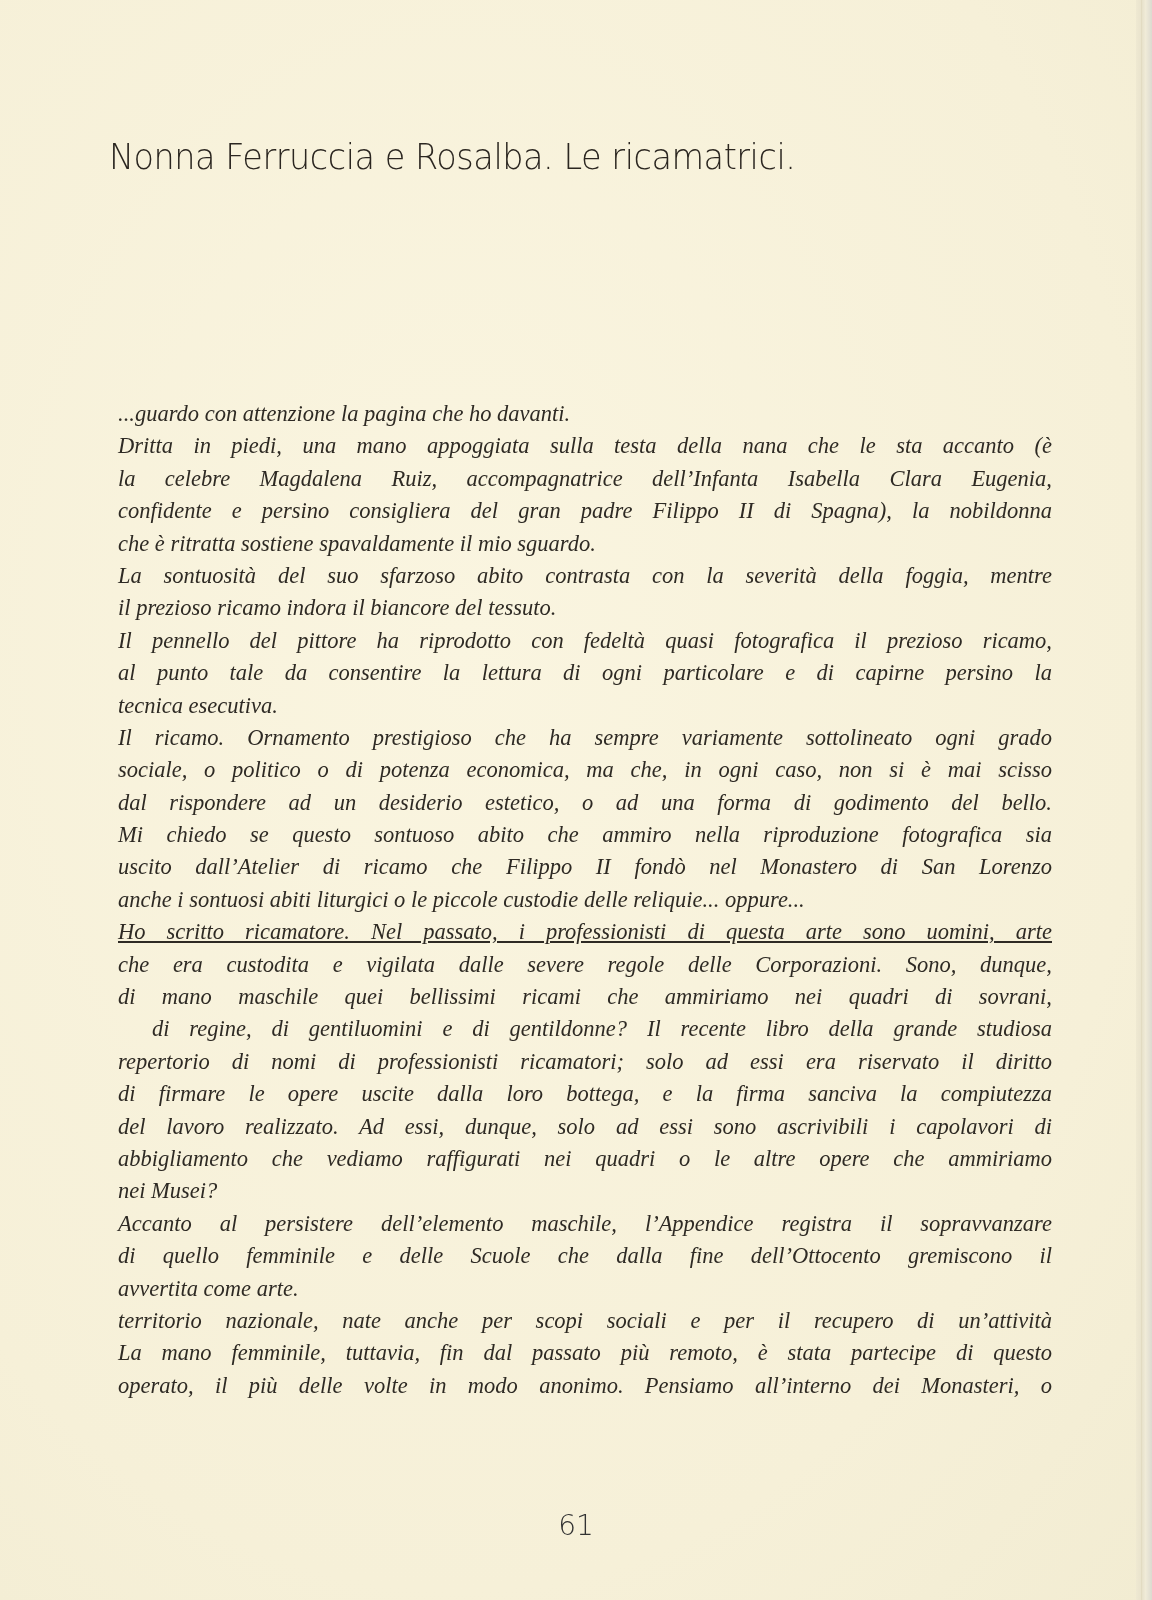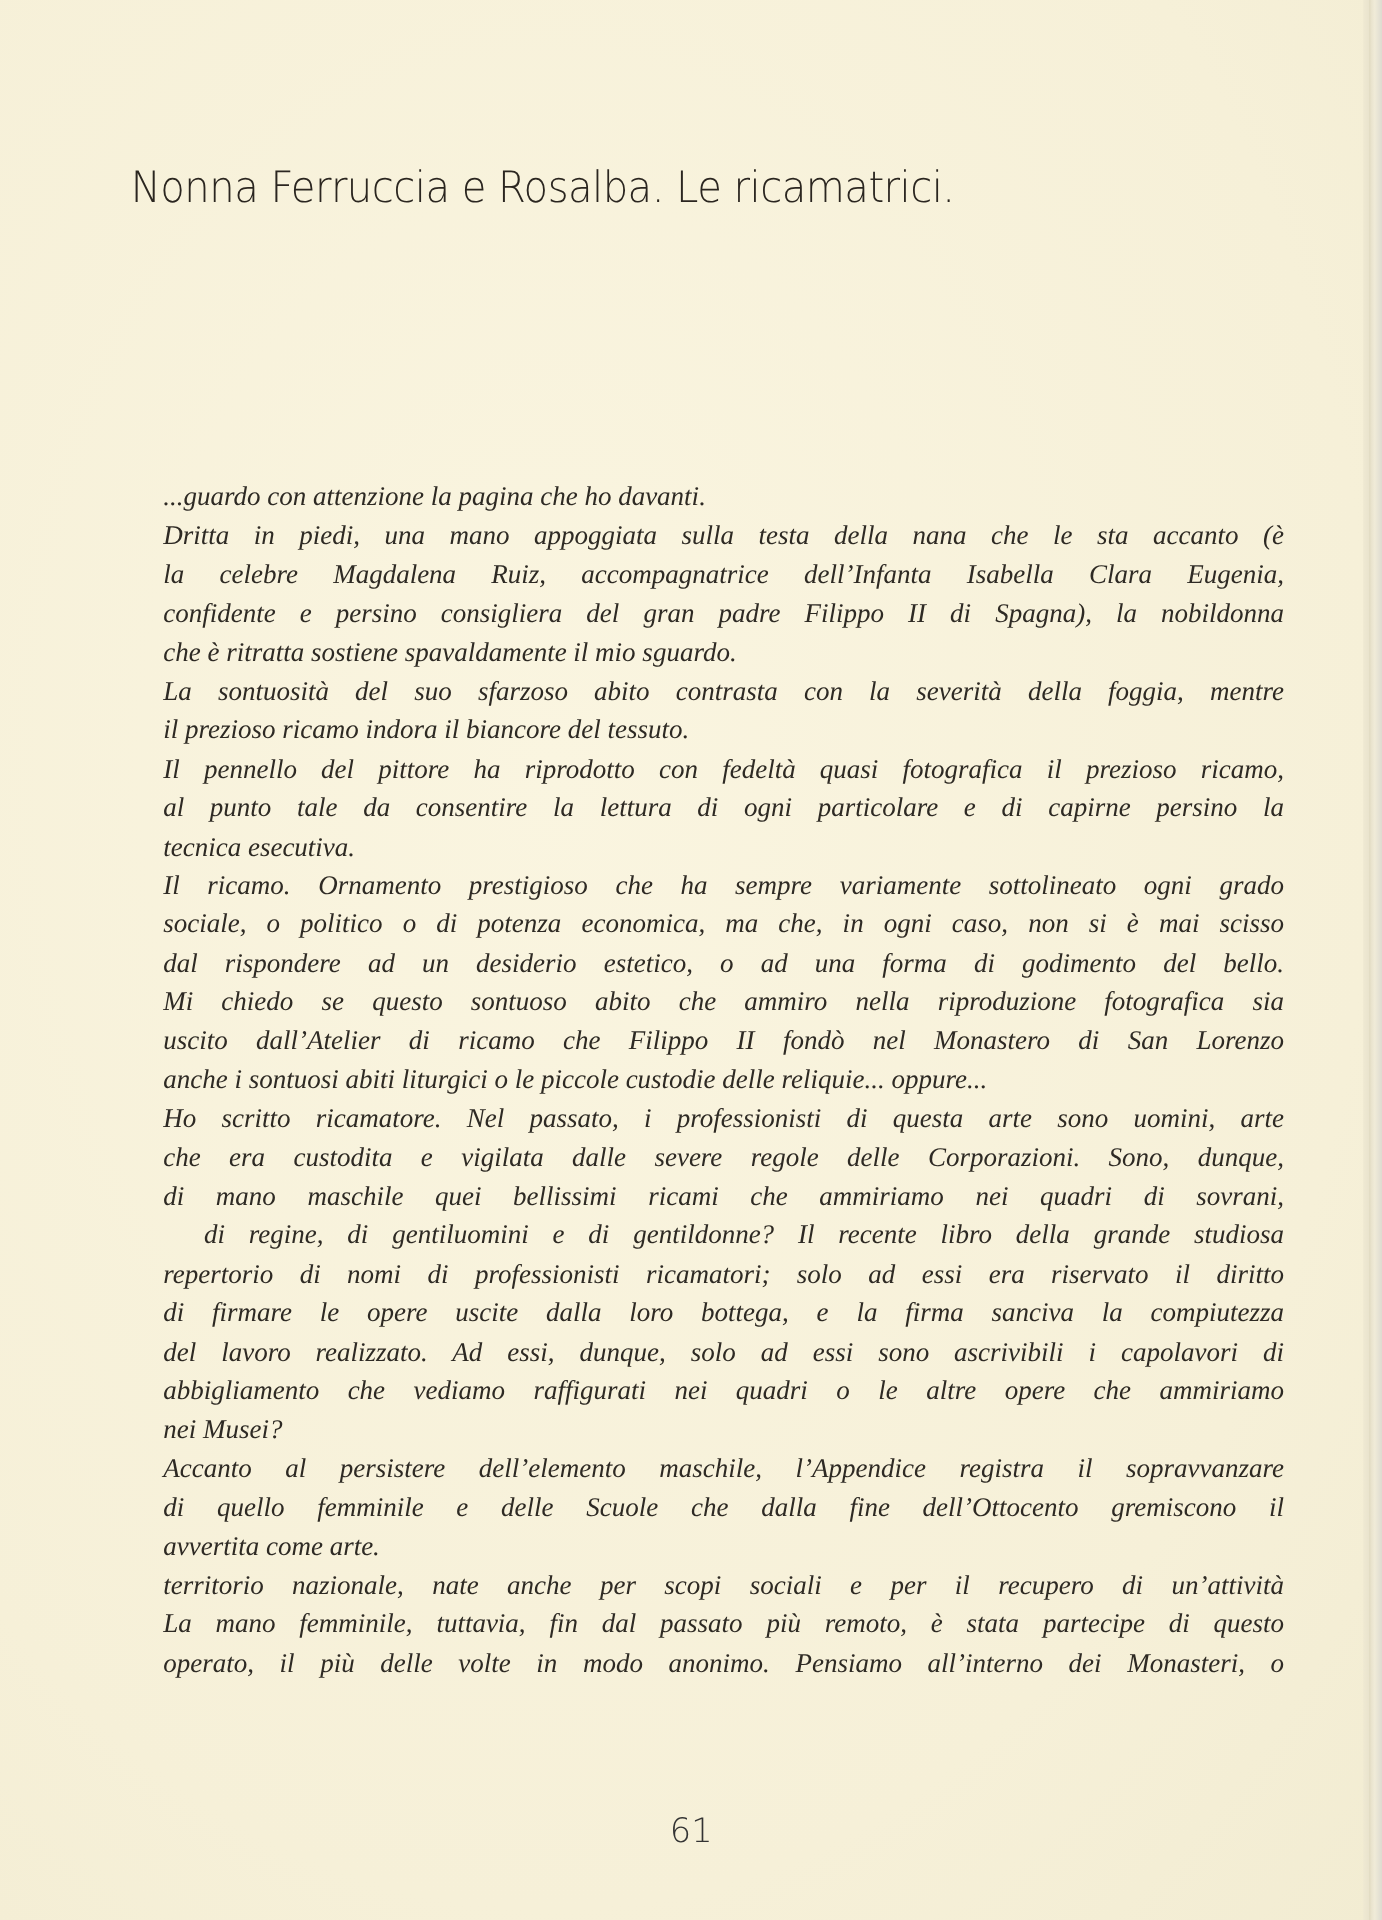--- a/index.html
+++ b/index.html
@@ -22,21 +22,21 @@
     position: absolute; top: 0; right: 10px; width: 1px; height: 1600px; background: #e2dbc2;
   }
   .title {
     position: absolute; left: 109px; top: 136px;
     font-family: "DejaVu Sans", sans-serif;
     font-weight: 300; font-size: 36px; letter-spacing: -0.5px;
     color: #2b2620; white-space: nowrap;
     transform: scaleX(0.93); transform-origin: left center;
   }
   .body {
-    position: absolute; left: 136px; top: 398px; width: 934px;
+    position: absolute; left: 118px; top: 398px; width: 934px;
   }
   .line {
     font-style: italic; font-size: 22.5px; line-height: 32.4px; height: 32.4px;
     text-align: justify; text-align-last: justify;
     white-space: nowrap; overflow: visible;
     color: #2e2a24;
   }
   .line.last { text-align-last: left; }
   .pageno {
     position: absolute; left: 0; width: 1152px; top: 1509px; text-align: center;
@@ -62,21 +62,21 @@
       <div class="line last" style="white-space: normal;">il prezioso ricamo indora il biancore del tessuto.</div>
       <div class="line" style="white-space: normal;">Il pennello del pittore ha riprodotto con fedeltà quasi fotografica il prezioso ricamo,</div>
       <div class="line" style="white-space: normal;">al punto tale da consentire la lettura di ogni particolare e di capirne persino la</div>
       <div class="line last" style="white-space: normal;">tecnica esecutiva.</div>
       <div class="line" style="white-space: normal;">Il ricamo. Ornamento prestigioso che ha sempre variamente sottolineato ogni grado</div>
       <div class="line" style="white-space: normal;">sociale, o politico o di potenza economica, ma che, in ogni caso, non si è mai scisso</div>
       <div class="line" style="white-space: normal;">dal rispondere ad un desiderio estetico, o ad una forma di godimento del bello.</div>
       <div class="line" style="white-space: normal;">Mi chiedo se questo sontuoso abito che ammiro nella riproduzione fotografica sia</div>
       <div class="line" style="white-space: normal;">uscito dall’Atelier di ricamo che Filippo II fondò nel Monastero di San Lorenzo</div>
       <div class="line last" style="white-space: normal;">anche i sontuosi abiti liturgici o le piccole custodie delle reliquie... oppure...</div>
-      <div class="line" style="white-space: normal;">Ho scritto ricamatore. Nel passato, i professionisti di questa arte sono uomini, arte</div>
+      <div class="line" style="white-space: normal; text-decoration: underline;">Ho scritto ricamatore. Nel passato, i professionisti di questa arte sono uomini, arte</div>
       <div class="line" style="white-space: normal;">che era custodita e vigilata dalle severe regole delle Corporazioni. Sono, dunque,</div>
       <div class="line" style="white-space: normal;">di mano maschile quei bellissimi ricami che ammiriamo nei quadri di sovrani,</div>
       <div class="line" style="white-space: normal; margin-left: 34px;">di regine, di gentiluomini e di gentildonne? Il recente libro della grande studiosa</div>
       <div class="line" style="white-space: normal;">repertorio di nomi di professionisti ricamatori; solo ad essi era riservato il diritto</div>
       <div class="line" style="white-space: normal;">di firmare le opere uscite dalla loro bottega, e la firma sanciva la compiutezza</div>
       <div class="line" style="white-space: normal;">del lavoro realizzato. Ad essi, dunque, solo ad essi sono ascrivibili i capolavori di</div>
       <div class="line" style="white-space: normal;">abbigliamento che vediamo raffigurati nei quadri o le altre opere che ammiriamo</div>
       <div class="line last" style="white-space: normal;">nei Musei?</div>
       <div class="line" style="white-space: normal;">Accanto al persistere dell’elemento maschile, l’Appendice registra  il sopravvanzare</div>
       <div class="line" style="white-space: normal;">di quello femminile e delle Scuole che dalla fine dell’Ottocento gremiscono il</div>

